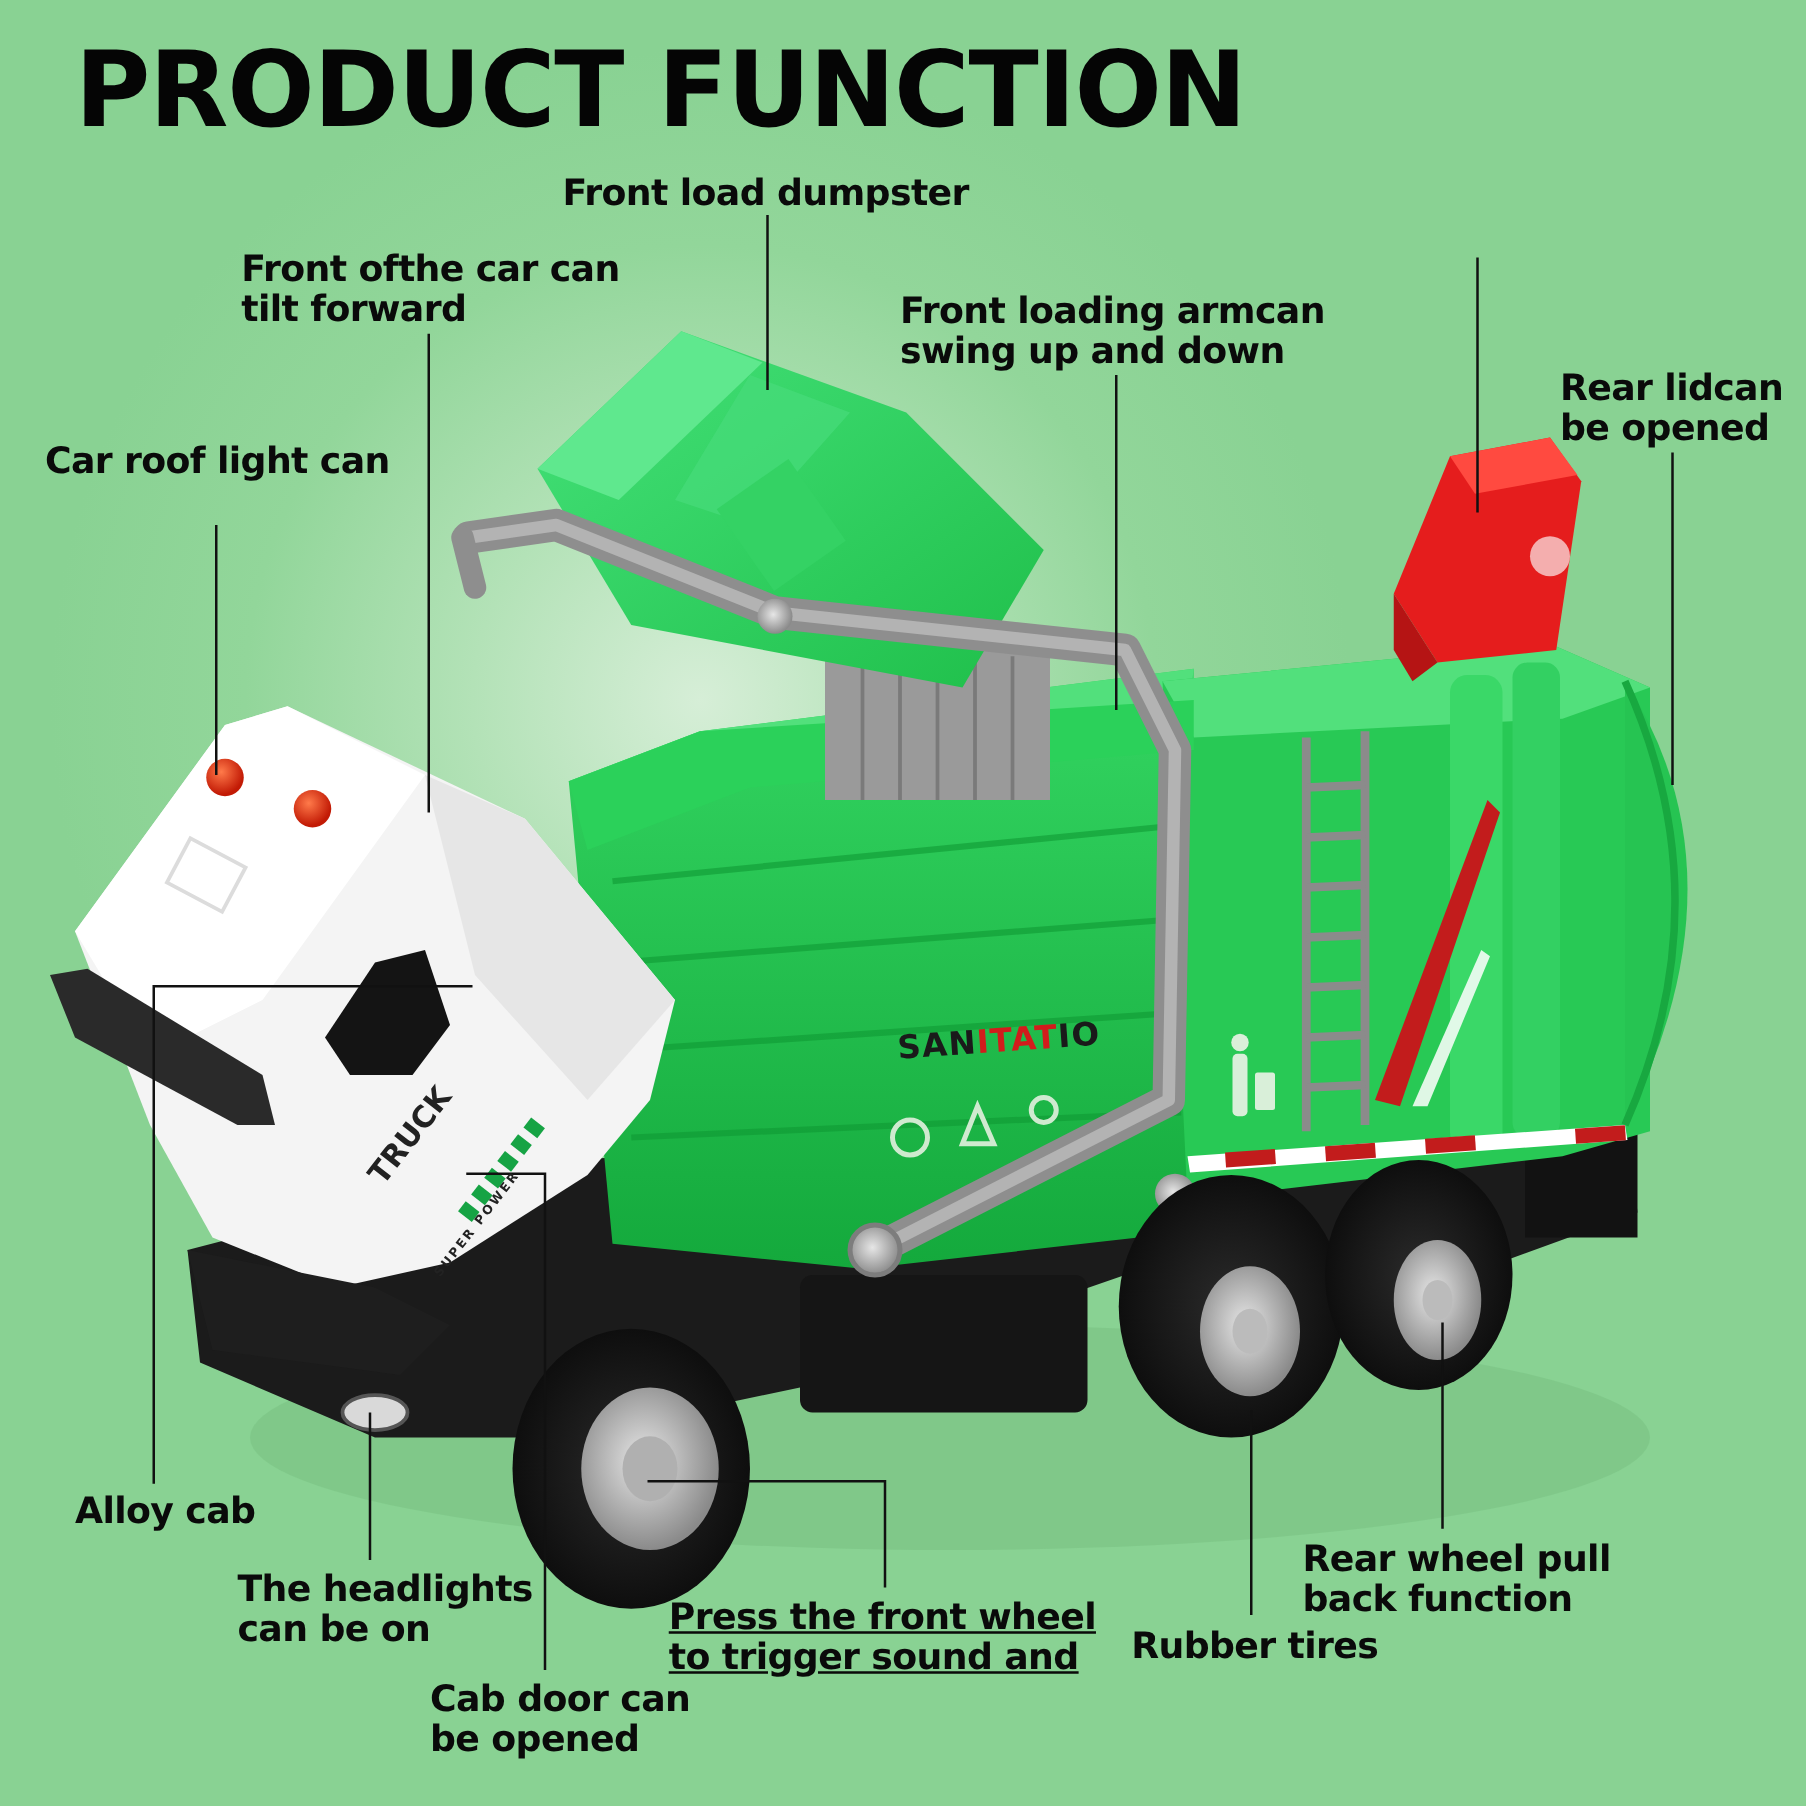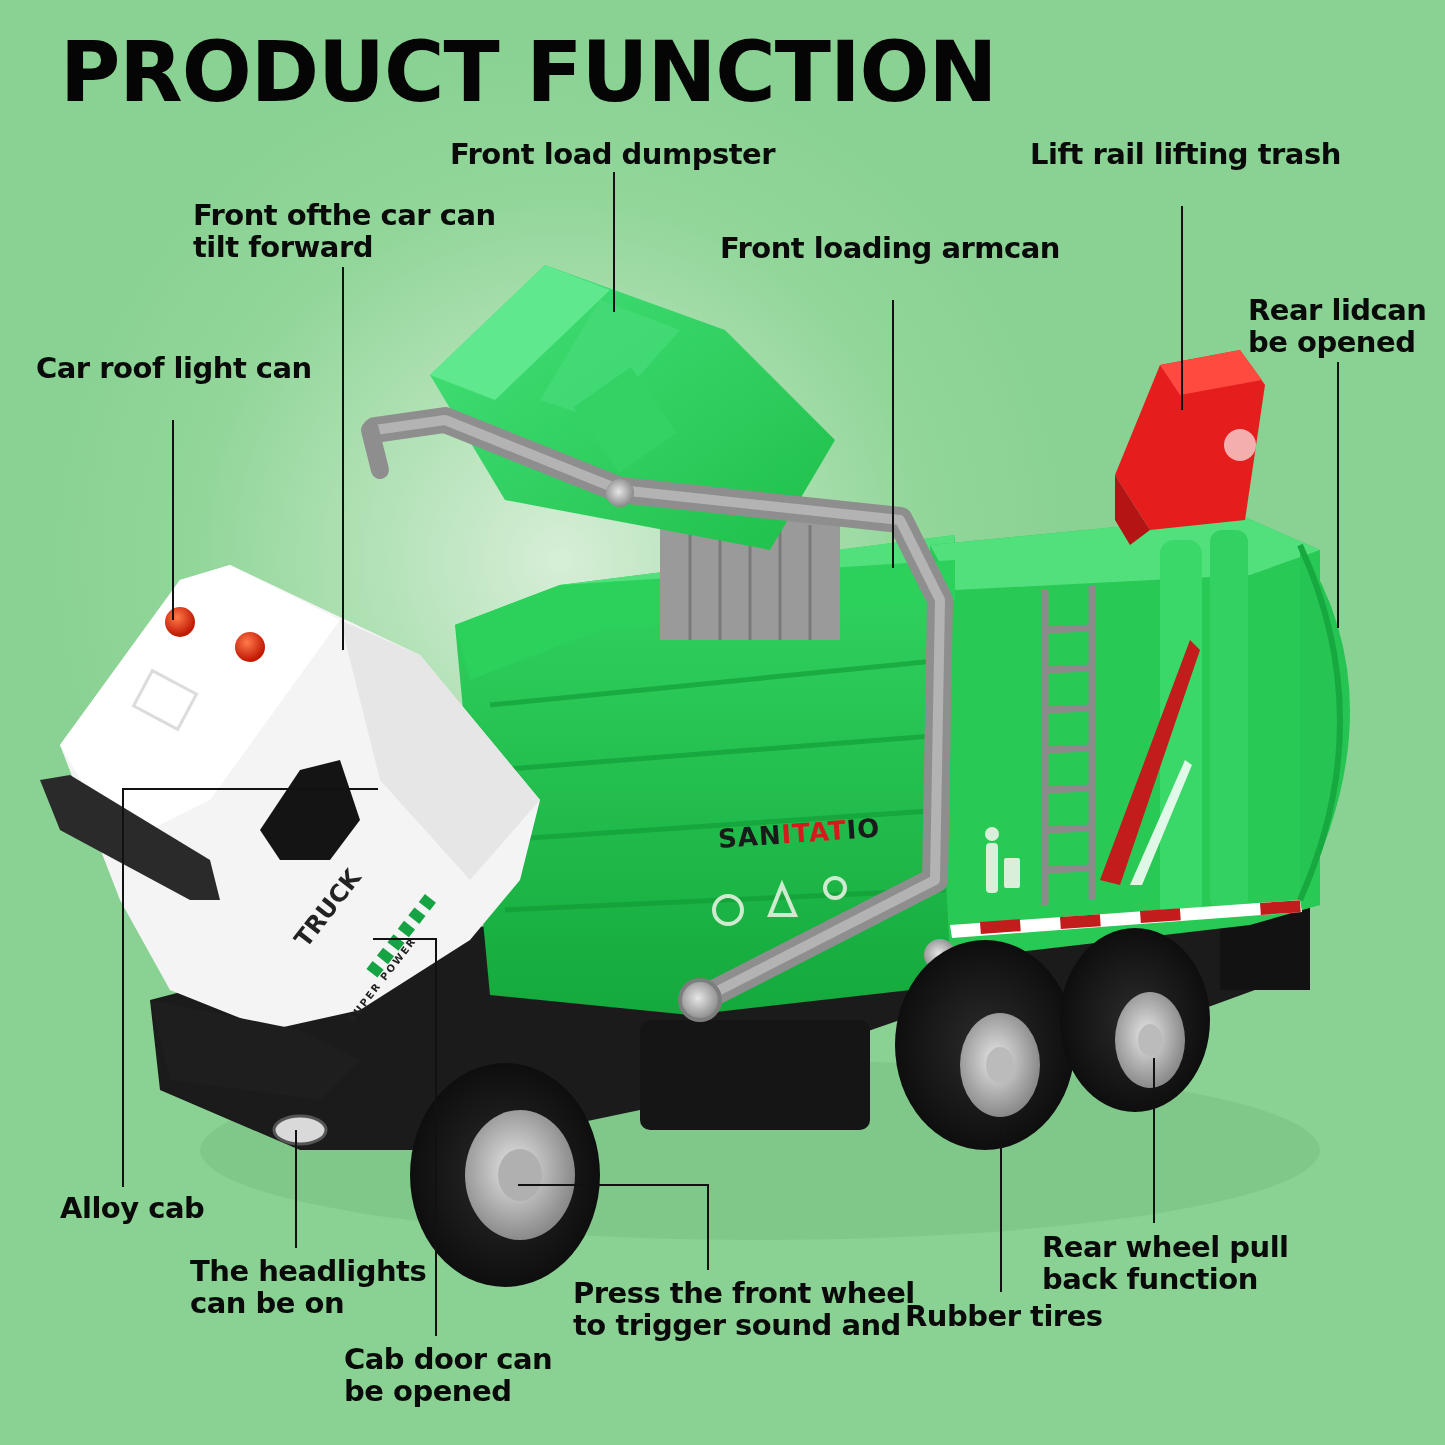--- a/index.html
+++ b/index.html
@@ -206,48 +206,48 @@
 <div style="position:absolute;left:718px;top:824px;font-weight:900;font-size:26px;letter-spacing:1px;transform:rotate(-4deg);transform-origin:left;">
   <span style="color:#1a1a1a;">SAN</span><span style="color:#d21c1c;">ITAT</span><span style="color:#1a1a1a;">IO</span>
 </div>
 <div style="position:absolute;left:300px;top:930px;font-weight:900;font-size:24px;color:#222;transform:rotate(-52deg);transform-origin:left;">TRUCK</div>
 <div style="position:absolute;left:350px;top:1015px;font-weight:bold;font-size:10px;letter-spacing:2px;color:#222;transform:rotate(-52deg);transform-origin:left;">SUPER POWER</div>
 
 <div class="label" style="left:450px;top:138px;">
   <span>Front load dumpster</span>
 </div>
 <div class="label" style="left:1030px;top:138px;">
-  <span>Lift rail lifting trash</span>
 </div>
 <div class="label" style="left:193px;top:199px;">
   <span>Front ofthe car can</span>
   <span>tilt forward</span>
 </div>
 <div class="label" style="left:720px;top:232px;">
   <span>Front loading armcan</span>
+  <span>swing up and down</span>
 </div>
 <div class="label" style="left:1248px;top:294px;">
   <span>Rear lidcan</span>
   <span>be opened</span>
 </div>
 <div class="label" style="left:36px;top:352px;">
   <span>Car roof light can</span>
 </div>
 <div class="label" style="left:60px;top:1192px;">
   <span>Alloy cab</span>
 </div>
 <div class="label" style="left:190px;top:1255px;">
   <span>The headlights</span>
   <span>can be on</span>
 </div>
 <div class="label" style="left:344px;top:1343px;">
   <span>Cab door can</span>
   <span>be opened</span>
 </div>
-<div class="label" style="left:573px;top:1277px;">
+<div class="label" style="left:535px;top:1277px;text-decoration:underline;">
   <span>Press the front wheel</span>
   <span>to trigger sound and</span>
 </div>
 <div class="label" style="left:905px;top:1300px;">
   <span>Rubber tires</span>
 </div>
 <div class="label" style="left:1042px;top:1231px;">
   <span>Rear wheel pull</span>
   <span>back function</span>
 </div>

